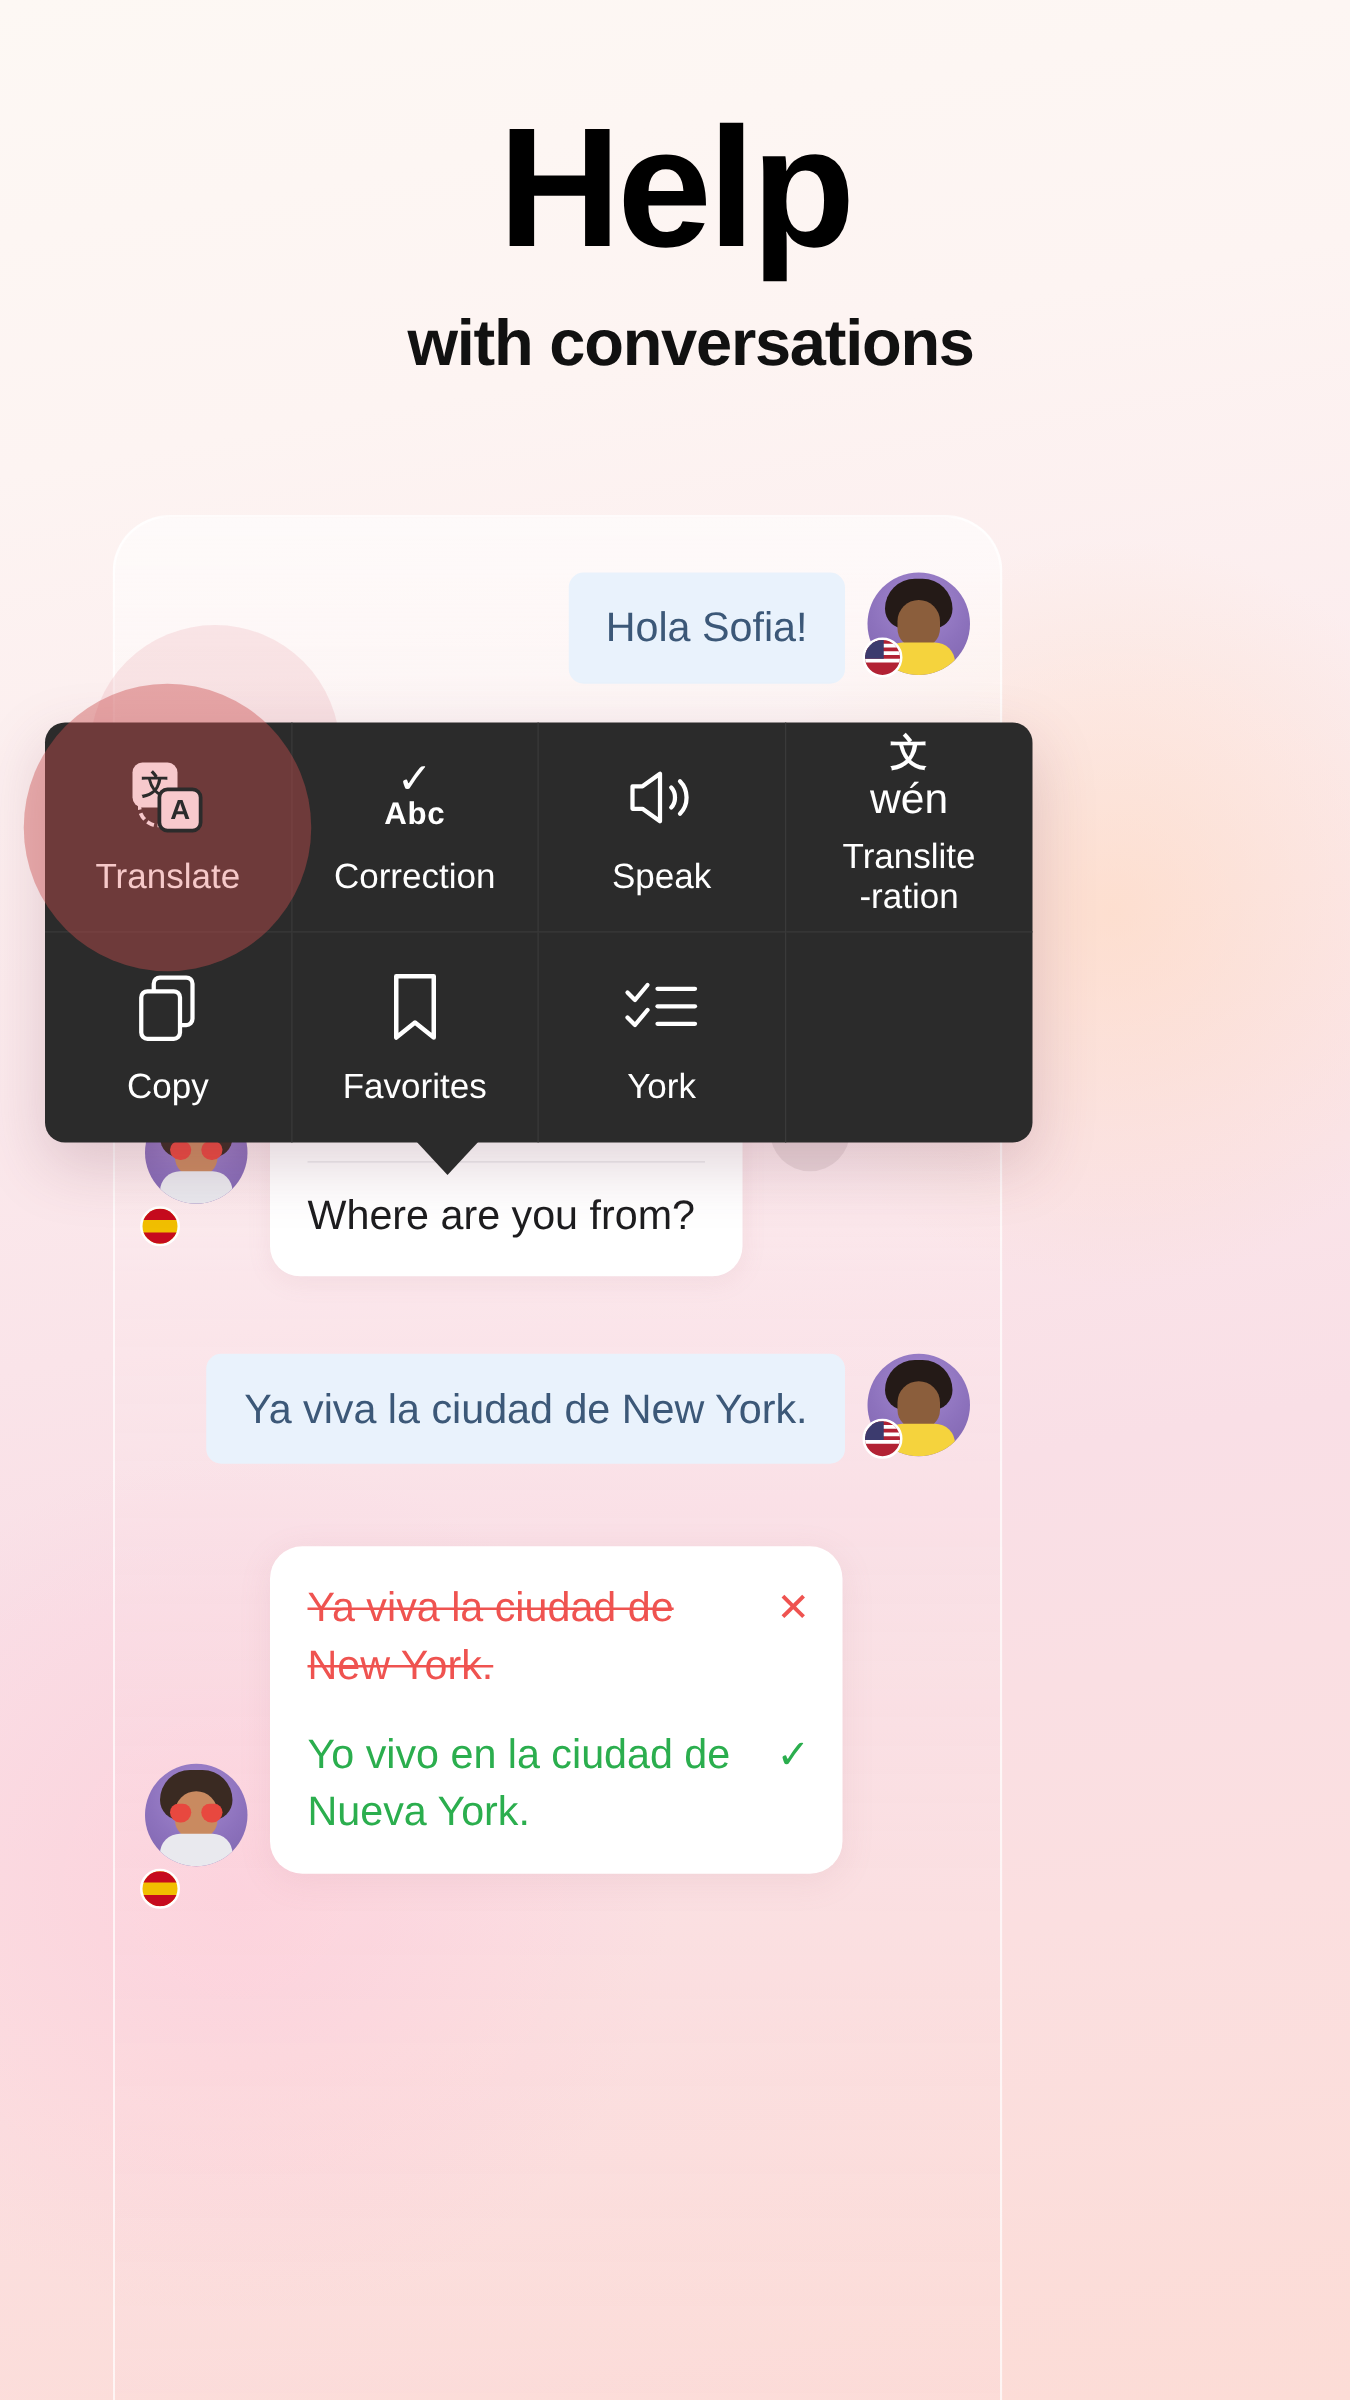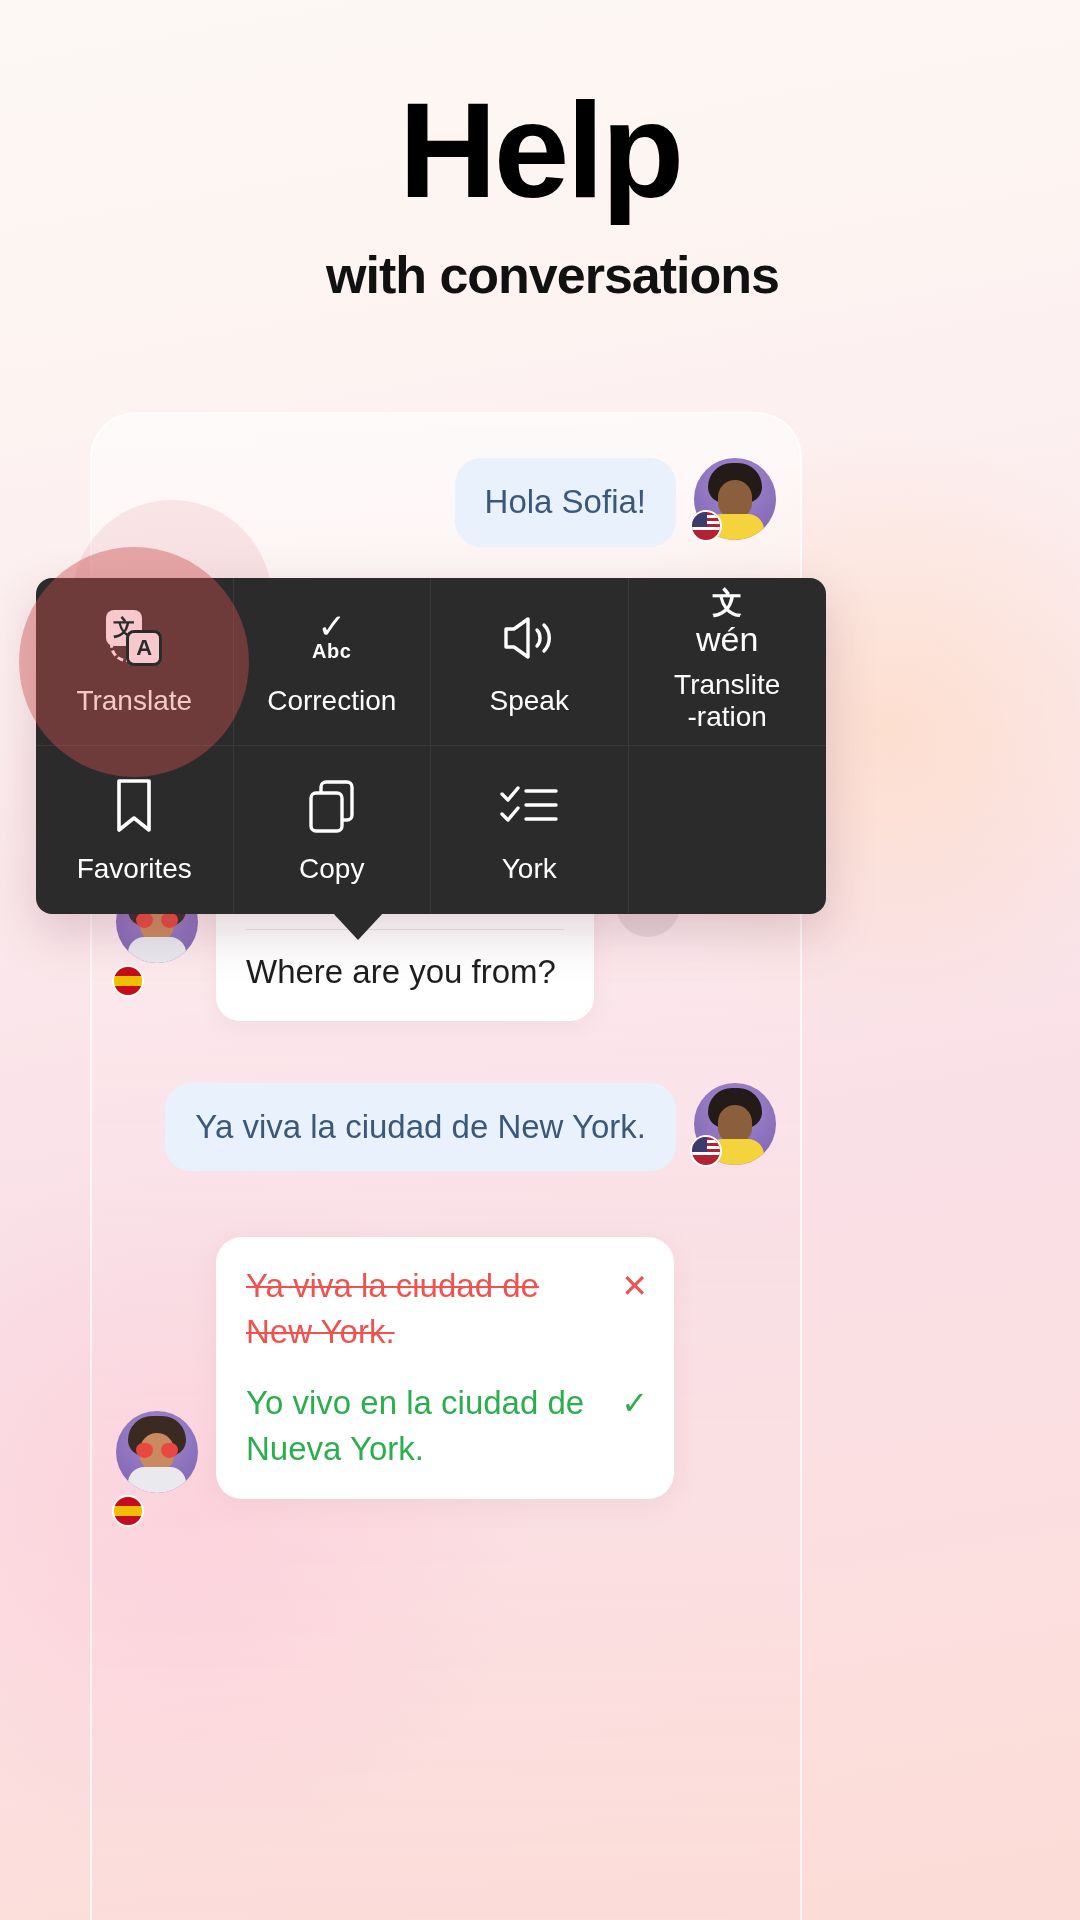--- a/index.html
+++ b/index.html
@@ -111,21 +111,21 @@
   }
   .flag.es { background: #f1bf00; position: relative; }
   .flag.es:before, .flag.es:after {
     content:""; position:absolute; left:0; width:100%; height:9px; background:#c60b1e;
   }
   .flag.es:before { top:0; }
   .flag.es:after  { bottom:0; }
 
   
   .bubble {
-    border-radius: 26px; padding: 22px 30px;
+    border-radius: 12px; padding: 22px 30px;
     font-size: 33px; line-height: 1.35; max-width: 520px;
   }
   .bubble.them-blue {
     background: #e9f2fc; color: #3c5878;
   }
   .bubble.white {
     background: #fff; color: #1d1d1f; padding: 26px 30px;
     box-shadow: 0 4px 20px rgba(180,120,140,.10);
     border-radius: 24px;
   }
@@ -210,21 +210,21 @@
     color:#2b2b2b; font-size:22px; font-weight:700;
   }
   .tr-arc {
     position:absolute; left:4px; bottom:4px; width:34px; height:34px;
     border: 3px dashed #f7c9cc; border-radius:50%;
     border-top-color: transparent; border-right-color: transparent;
   }
 
   .abc-icon { display:flex; flex-direction:column; align-items:center; }
   .abc-icon .tick { font-size: 34px; line-height: .8; font-weight: 400; }
-  .abc-icon .abc { font-size: 20px; font-weight: 600; letter-spacing: .5px; }
+  .abc-icon .abc { font-size: 25px; font-weight: 600; letter-spacing: .5px; }
 
   .wen-icon { display:flex; flex-direction:column; align-items:center; line-height:1; }
   .wen-icon .cn { font-size: 30px; font-weight: 700; }
   .wen-icon .py { font-size: 34px; font-weight: 400; margin-top: 4px; }
 </style>
 </head>
 <body>
 
 <div class="glow-a"></div>
 <div class="glow-b"></div>
@@ -357,35 +357,35 @@
           <div class="py">wén</div>
         </div>
       </div>
       <div class="ctx-label" style="white-space:pre-line;">Translite
 -ration</div>
     </div>
 
 
     <div class="ctx-cell">
       <div class="ctx-icon">
-        <svg width="44" height="58" viewBox="0 0 44 58" fill="none" stroke="#fff" stroke-width="3.6" stroke-linejoin="round">
-          <path d="M7 4 H37 V53 L22 41 L7 53 Z"></path>
-        </svg>
-      </div>
-      <div class="ctx-label">Favorites</div>
-    </div>
-
-    <div class="ctx-cell">
-      <div class="ctx-icon">
         <svg width="54" height="58" viewBox="0 0 54 58" fill="none" stroke="#fff" stroke-width="3.4" stroke-linejoin="round">
           <rect x="16" y="5" width="31" height="38" rx="5"></rect>
           <rect x="6" y="16" width="31" height="38" rx="5" fill="#2b2b2b"></rect>
         </svg>
       </div>
       <div class="ctx-label">Copy</div>
+    </div>
+
+    <div class="ctx-cell">
+      <div class="ctx-icon">
+        <svg width="44" height="58" viewBox="0 0 44 58" fill="none" stroke="#fff" stroke-width="3.6" stroke-linejoin="round">
+          <path d="M7 4 H37 V53 L22 41 L7 53 Z"></path>
+        </svg>
+      </div>
+      <div class="ctx-label">Favorites</div>
     </div>
 
     <div class="ctx-cell">
       <div class="ctx-icon">
         <svg width="62" height="50" viewBox="0 0 62 50" fill="none" stroke="#fff" stroke-width="3.4" stroke-linecap="round" stroke-linejoin="round">
           <path d="M4 13 L10 19 L20 7"></path>
           <path d="M4 33 L10 39 L20 27"></path>
           <path d="M28 10 H58"></path>
           <path d="M28 24 H58"></path>
           <path d="M28 38 H58"></path>

